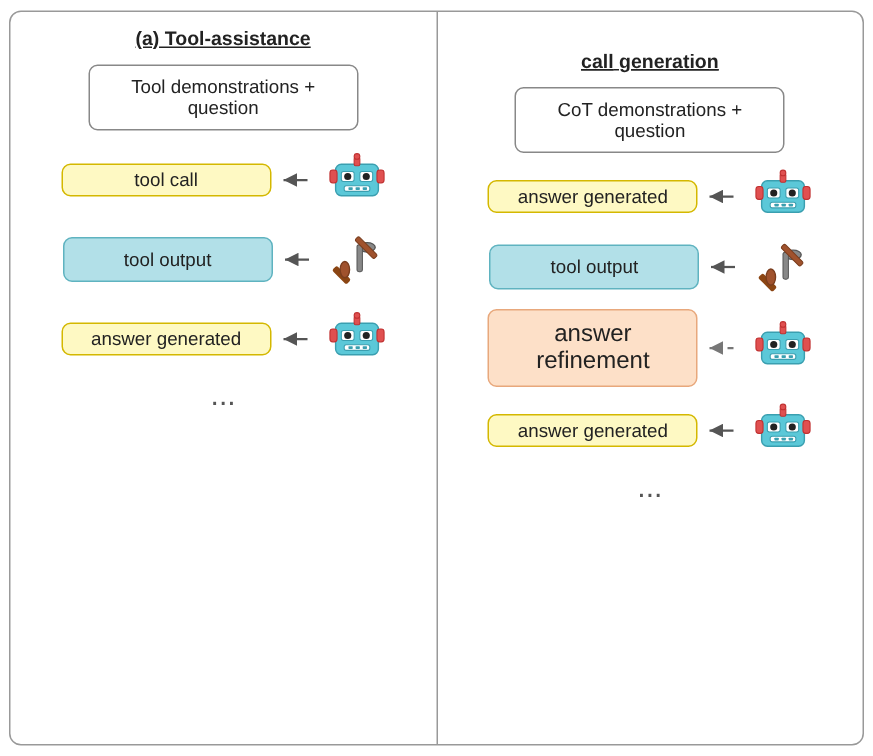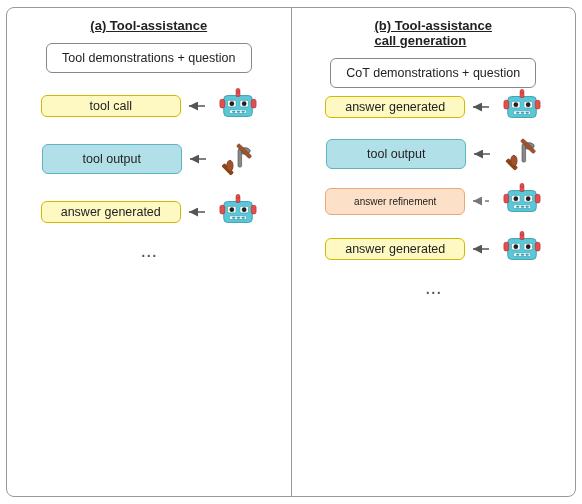--- a/index.html
+++ b/index.html
@@ -27,36 +27,36 @@
       padding: 10px 10px 8px 10px;
       display: flex;
       flex-direction: column;
       align-items: center;
       position: relative;
     }
     .panel-left {
       border-right: 1.5px solid #999;
     }
     .panel-title {
-      text-align: left;
+      text-align: center;
       margin-bottom: 10px;
       font-size: 13px;
       color: #222;
     }
     .panel-title span {
       font-weight: bold;
       text-decoration: underline;
     }
     .box-white {
       background: #fff;
       border: 1.5px solid #888;
       border-radius: 6px;
       padding: 7px 12px;
       text-align: center;
-      width: 206px;
+      width: 180px;
       font-size: 12.5px;
       color: #222;
     }
     .box-yellow {
       background: #fef9c3;
       border: 1.5px solid #d4b800;
       border-radius: 6px;
       padding: 3px 12px;
       text-align: center;
       width: 140px;
@@ -73,21 +73,21 @@
       font-size: 12.5px;
       color: #222;
     }
     .box-peach {
       background: #fde0c8;
       border: 1.5px solid #e8a87c;
       border-radius: 6px;
       padding: 7px 12px;
       text-align: center;
       width: 140px;
-      font-size: 10px;
+      font-size: 16px;
       color: #222;
     }
     .row {
       display: flex;
       align-items: center;
       justify-content: center;
       width: 100%;
       margin-bottom: 6px;
       position: relative;
     }
@@ -208,27 +208,27 @@
           <rect x="68" y="26" width="10" height="18" rx="4" fill="#e05050" stroke="#c03030" stroke-width="1.5"></rect>
         </svg>
       </div>
 
       <div class="dots">...</div>
     </div>
   </div>
 
   <div class="panel">
     <div class="panel-title">
-      <span>(b) Tool-assistance</span><br>
+      <br>
       <span><b><u>call</u></b> <span>generation</span></span>
     </div>
 
     <div style="position:relative; width:100%; flex:1; display:flex; flex-direction:column; align-items:center; gap:0;">
 
-      <div style="display:flex; justify-content:center;">
+      <div style="margin-bottom:10px; display:flex; justify-content:center;">
         <div class="box-white">CoT demonstrations + question</div>
       </div>
 
       <div class="row" style="margin-bottom:10px; gap:4px;">
         <div class="box-yellow">answer generated</div>
         <svg width="20" height="16" style="margin:0 2px;">
           <defs>
               <marker id="rh1" markerWidth="6" markerHeight="6" refX="6" refY="3" orient="auto">
                 <path d="M0,0 L6,3 L0,6 Z" fill="#555"></path>
               </marker>

